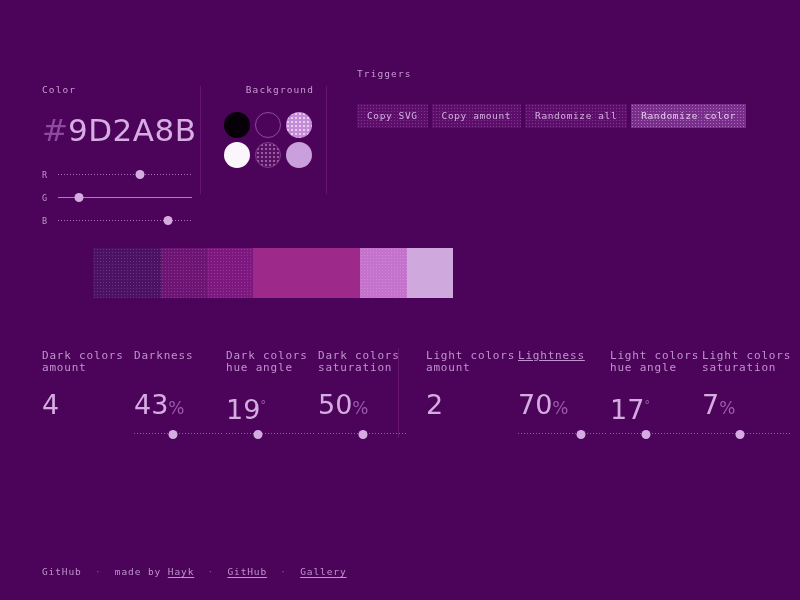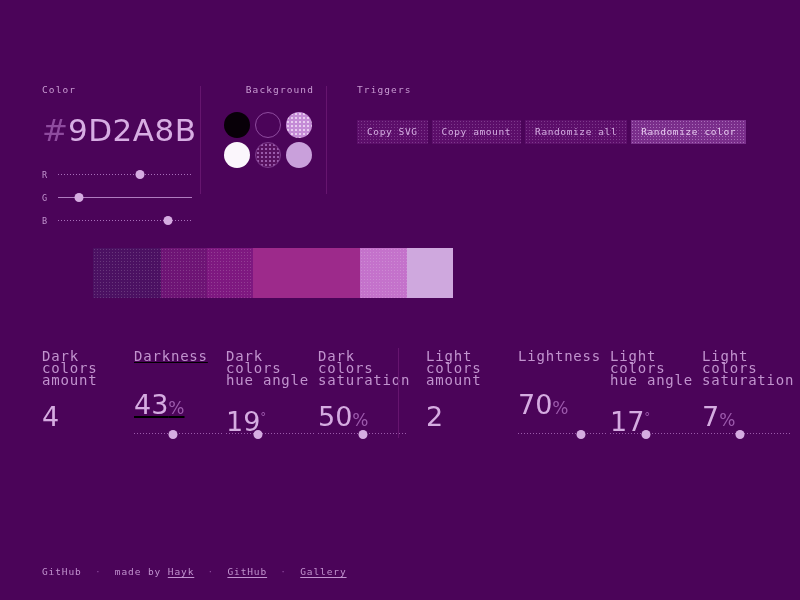--- a/index.html
+++ b/index.html
@@ -68,21 +68,21 @@
   .sw-white  { background:#FBF6FC; }
   .sw-dark-d {
     background:#58115F;
     background-image:radial-gradient(#9A5BAA 0.8px, transparent 0.9px);
     background-size:4px 4px;
     border:1px solid #7C3A8C;
   }
   .sw-lilac  { background:#C9A0DB; }
 
   
-  #triggers-panel { position:absolute; left:357px; top:84px; }
+  #triggers-panel { position:absolute; left:357px; top:68px; }
   #trigger-btns { margin-top:25px; display:flex; gap:4px;align-items:flex-end; }
   .tbtn {
     font-family:"DejaVu Sans Mono","Liberation Mono",monospace;
     font-size:9.5px; letter-spacing:0.6px; color:#D5AFE2;
     padding:6px 10px 7px; border:none; cursor:pointer;
     background:#5C0E6A;
     background-image:radial-gradient(rgba(190,140,205,.35) 0.7px, transparent 0.8px);
     background-size:3px 3px;
   }
   .tbtn.active {
@@ -96,21 +96,21 @@
   #palette {
     position:absolute; left:93px; top:248px; width:360px; height:50px;
     display:flex;
   }
   .pal { height:50px; }
 
   
   #params { position:absolute; left:42px; top:350px; width:716px; height:90px; }
   .param { position:absolute; top:0; width:95px; }
   .p-label {
-    font-size:14px; line-height:12px; letter-spacing:0.8px; color:#C193CE;
+    font-size:11px; line-height:12px; letter-spacing:0.8px; color:#C193CE;
     font-family:"DejaVu Sans Mono","Liberation Mono",monospace;
     min-height:24px;
   }
   .p-value {
     margin-top:16px;
     font-family:"DejaVu Sans","Liberation Sans",sans-serif;
     font-size:27px; color:#D5ACE1; line-height:30px; white-space:nowrap;
   }
   .p-unit { font-size:17px; color:#9C5AAC; vertical-align:baseline; }
   .p-unit.deg { font-size:12px; vertical-align:super; }
@@ -202,21 +202,21 @@
       <div class="pal" style="width: 47px; background: radial-gradient(rgba(255, 255, 255, 0.16) 0.7px, transparent 0.8px) 0% 0% / 3px 3px rgb(196, 114, 203);"></div>
       <div class="pal" style="width: 46px; background: rgb(207, 168, 222);"></div>
     </div>
 
   <div id="params">
       <div class="param" style="left: 0px;">
         <div class="p-label" style="white-space: pre-line;">Dark colors
 amount</div>
         <div class="p-value"><span>4</span></div>
       </div>
-      <div class="param" style="left: 92px; text-decoration: underline;">
+      <div class="param" style="left: 92px;">
         <div class="p-label" style="white-space: pre-line;">Darkness</div>
         <div class="p-value"><span>43</span><span class="p-unit">%</span></div>
         <div class="p-slider">
           <div class="track"></div>
           <div class="knob" style="left: 43%;"></div>
         </div>
       </div>
       <div class="param" style="left: 184px;">
         <div class="p-label" style="white-space: pre-line;">Dark colors
 hue angle</div>
@@ -234,21 +234,21 @@
           <div class="track"></div>
           <div class="knob" style="left: 50%;"></div>
         </div>
       </div>
       <div class="param" style="left: 384px;">
         <div class="p-label" style="white-space: pre-line;">Light colors
 amount</div>
         <div class="p-value"><span>2</span></div>
       </div>
       <div class="param" style="left: 476px;">
-        <div class="p-label" style="white-space: pre-line;">Lightness</div>
+        <div class="p-label" style="white-space: pre-line; text-decoration: underline;">Lightness</div>
         <div class="p-value"><span>70</span><span class="p-unit">%</span></div>
         <div class="p-slider">
           <div class="track"></div>
           <div class="knob" style="left: 70%;"></div>
         </div>
       </div>
       <div class="param" style="left: 568px;">
         <div class="p-label" style="white-space: pre-line;">Light colors
 hue angle</div>
         <div class="p-value"><span>17</span><span class="p-unit deg">°</span></div>

